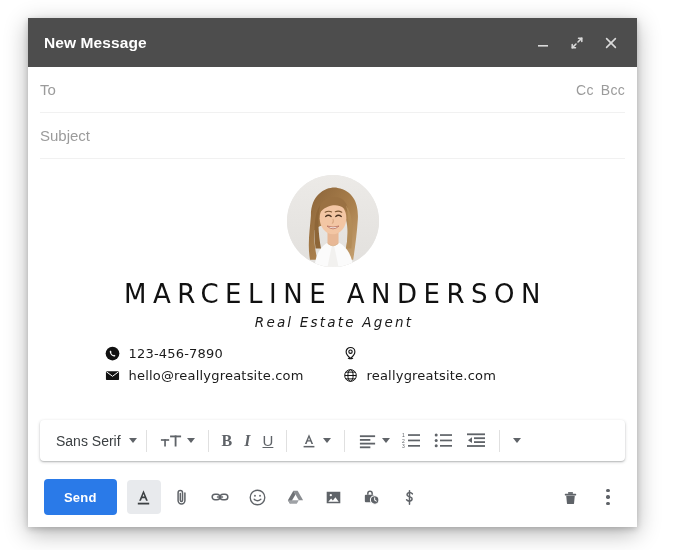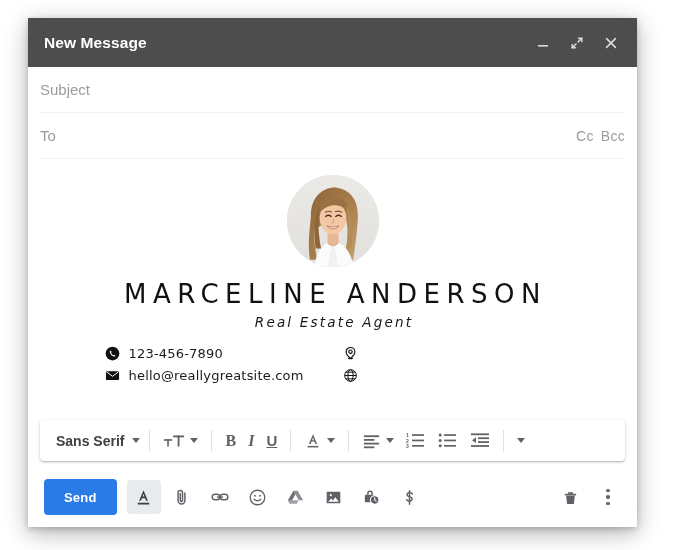--- a/index.html
+++ b/index.html
@@ -157,21 +157,20 @@
     gap: 0px;
   }
   .tb-item {
     height: 30px;
     display: flex;
     align-items: center;
     justify-content: center;
     padding: 0 6px;
     cursor: pointer;
     color: #5f6368;
-    font-weight: bold;
   }
   .tb-font {
     font-size: 14px;
     color: #3c4043;
     padding-left: 8px;
     padding-right: 2px;
   }
   .tb-sep {
     width: 1px;
     height: 22px;
@@ -265,29 +264,29 @@
       <div class="win-btn">
         <svg width="16" height="16" viewBox="0 0 16 16" stroke="#dadada" stroke-width="1.6" stroke-linecap="round">
           <path d="M3.6 3.6 L12.4 12.4"></path>
             <path d="M12.4 3.6 L3.6 12.4"></path>
         </svg>
       </div>
     </div>
   </div>
 
   <div class="field-row">
-    <span class="ph">Subject</span>
-  </div>
-
-  <div class="field-row">
     <span class="ph">To</span>
     <span class="ccbcc">
       <span>Cc</span>
       <span>Bcc</span>
     </span>
+  </div>
+
+  <div class="field-row">
+    <span class="ph">Subject</span>
   </div>
 
   <div class="body-area">
     <div class="sig">
 
       <div class="avatar">
         <svg viewBox="0 0 100 100" preserveAspectRatio="xMidYMid slice" aria-hidden="true">
           <defs>
             <linearGradient id="bgG" x1="0" y1="0" x2="0" y2="1">
               <stop offset="0%" stop-color="#eceae7"></stop>
@@ -370,20 +369,21 @@
           <div class="contact-line">
             <span>
               <svg width="15" height="15" viewBox="0 0 24 24" fill="none" stroke="#111" stroke-width="1.6">
                 <circle cx="12" cy="12" r="9.3"></circle>
                 <ellipse cx="12" cy="12" rx="4.2" ry="9.3"></ellipse>
                 <path d="M2.9 12 H21.1"></path>
                 <path d="M4.4 6.6 H19.6"></path>
                 <path d="M4.4 17.4 H19.6"></path>
               </svg>
             </span>
+            <span>reallygreatsite.com</span>
           </div>
         </div>
       </div>
 
     </div>
   </div>
 
   <div class="toolbar-wrap">
     <div class="toolbar">
 

